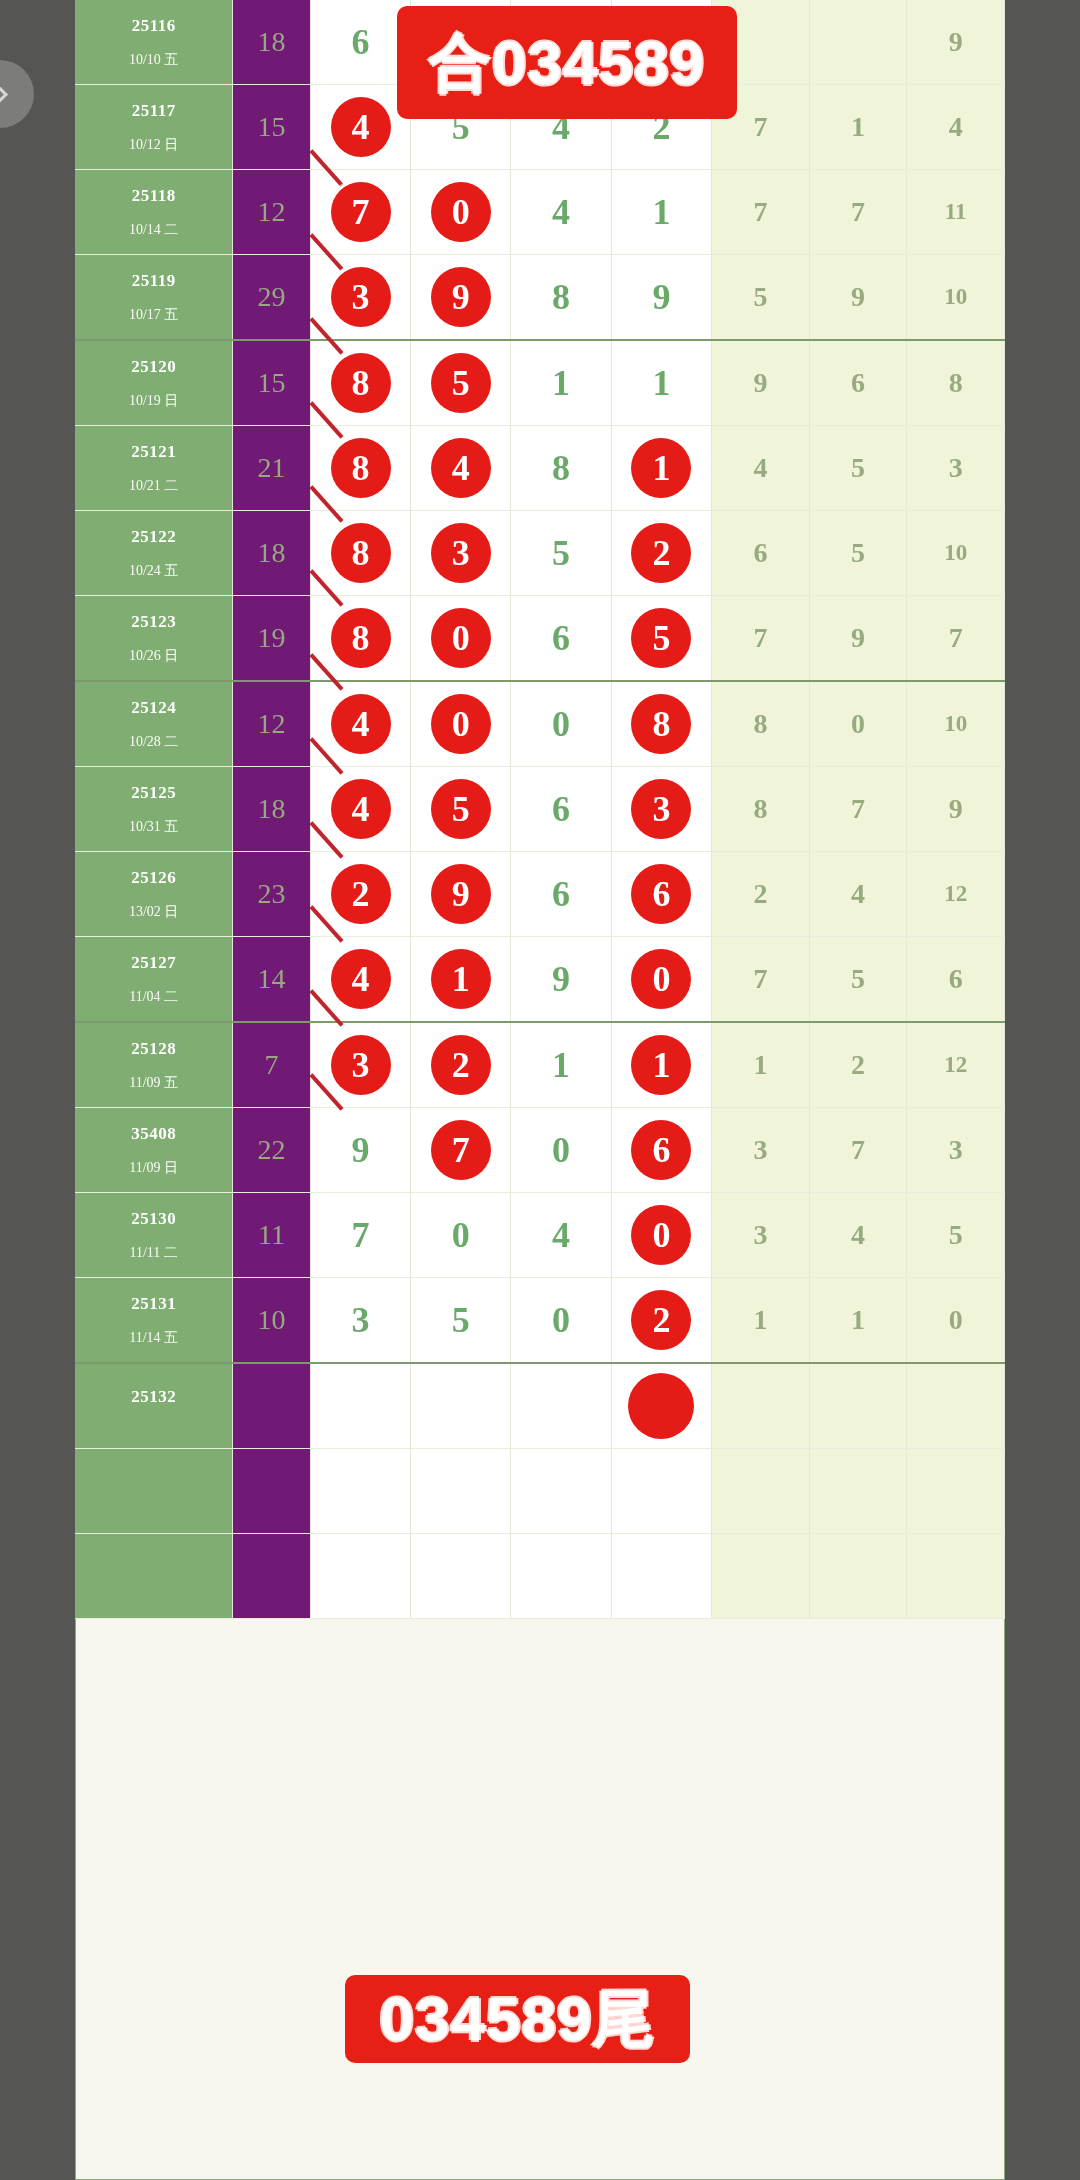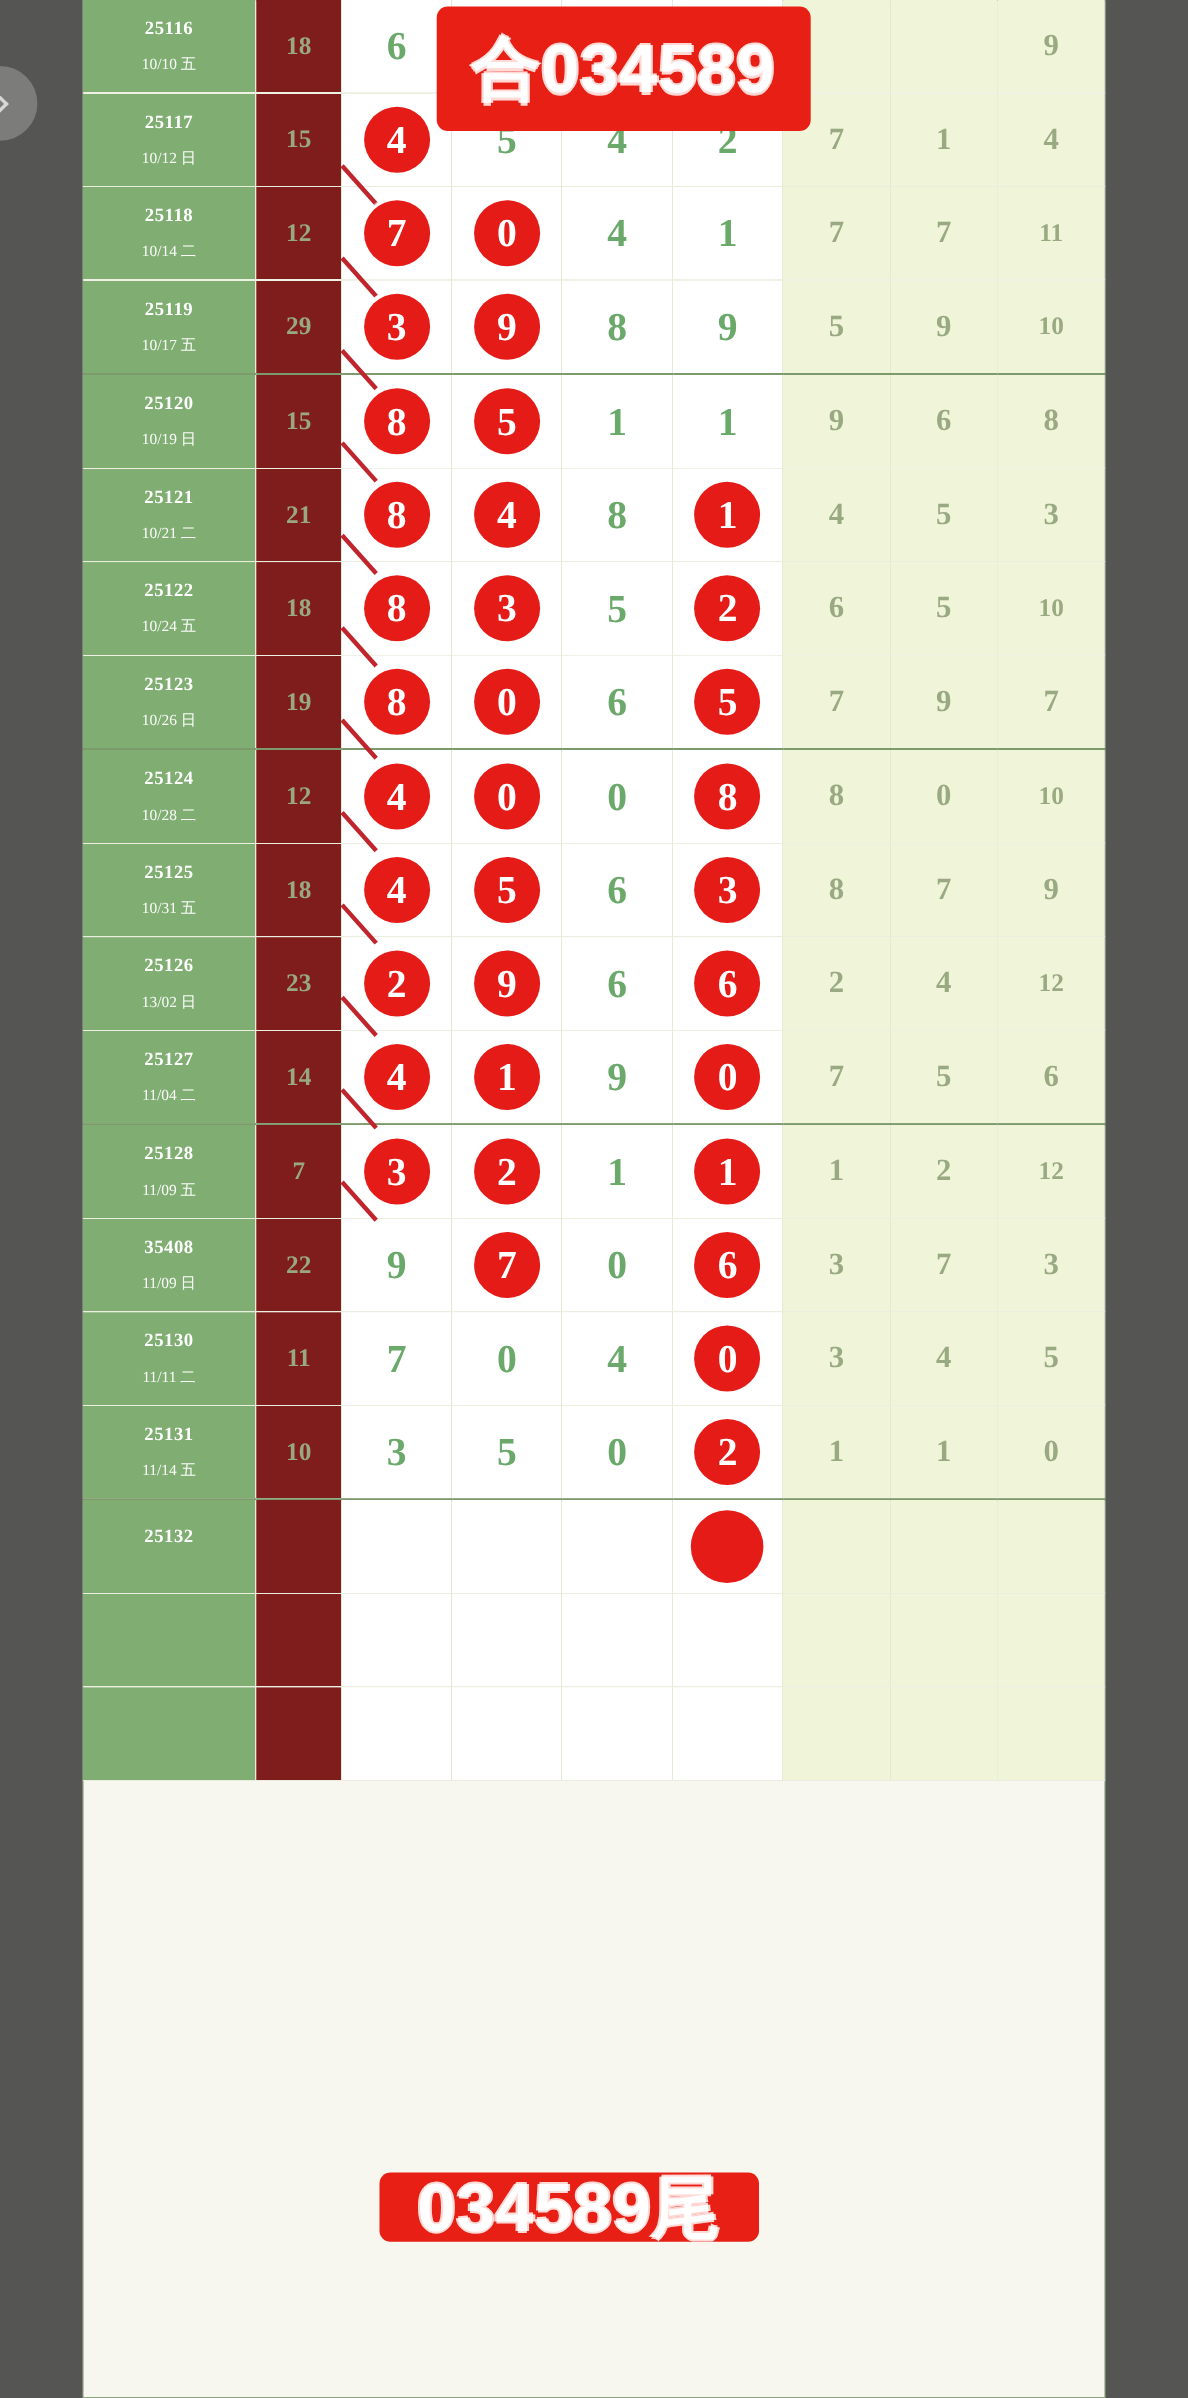--- a/index.html
+++ b/index.html
@@ -50,21 +50,21 @@
   td.id{
     background:#7fad72;color:#ffffff;border-right:1px solid #6f9d62;
     border-bottom:1px solid #74a267;
     font-weight:bold;
     line-height:1.05;
   }
   td.id .no{font-size:17px;letter-spacing:.5px;display:block;}
   td.id .dt{font-size:14px;display:block;margin-top:18px;font-weight:normal;opacity:.97;text-align:center;}
 
   td.sum{
-    background:#7f1d1d;color:#98a981;font-size:23px;font-weight:bold;
+    background:#701a75;color:#98a981;font-size:28px;font-weight:normal;
     border-right:1px solid #cfd9b2;
   }
   td.dg{
     background:#ffffff;color:#6aa96a;font-size:36px;font-weight:bold;
     border-right:1px solid #eef1e8;
   }
   td.tl{
     background:#f0f4d8;color:#99aa82;font-size:28px;font-weight:bold;
     border-right:1px solid #dde5c6;
   }
@@ -104,21 +104,21 @@
     display:flex;align-items:center;justify-content:center;
     font-family:"Liberation Sans", sans-serif;
     letter-spacing:1px;
     text-shadow:
       2px 0 0 #ffd9d6,-2px 0 0 #ffd9d6,0 2px 0 #ffd9d6,0 -2px 0 #ffd9d6;
   }
   #banner-top{
     left:322px;top:6px;width:340px;height:113px;font-size:62px;
   }
   #banner-bottom{
-    left:270px;top:1975px;width:345px;height:63px;font-size:62px;text-align:right;
+    left:270px;top:1975px;width:345px;height:88px;font-size:62px;text-align:right;
   }
 
   .scroll-shade{
     position:absolute;right:0;top:0;width:75px;height:2180px;background:#555654;z-index:30;
   }
   .scroll-shade-l{
     position:absolute;left:0;top:0;width:75px;height:2180px;background:#555654;z-index:30;
   }
 </style>
 </head>

